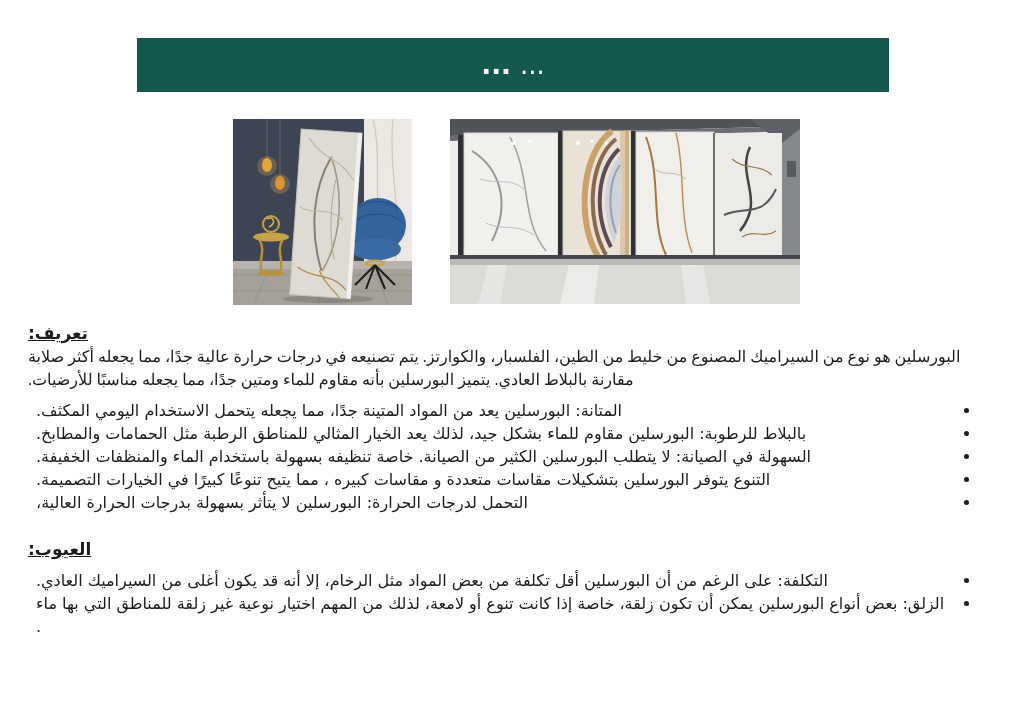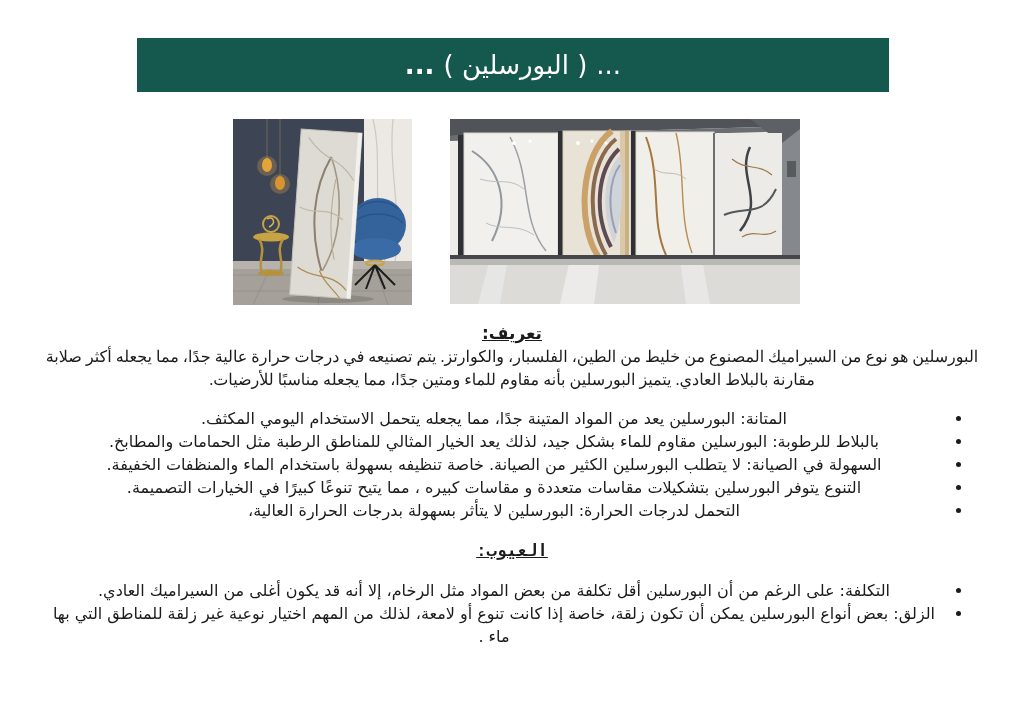--- a/index.html
+++ b/index.html
@@ -17,35 +17,34 @@
     display:flex;direction:ltr;align-items:center;justify-content:center;gap:9px;
     font-size:26px;line-height:54px;
   }
   .banner .bold{font-weight:700;}
   .photo{position:absolute;display:block;}
   .photo-left{left:233px;top:119px;}
   .photo-right{left:450px;top:119px;}
   .content{
     position:absolute;top:322px;left:0;right:0;
     padding:0 28px 0 28px;
-    direction:rtl;text-align:center;
+    direction:rtl;text-align:left;
     font-size:16px;line-height:23px;
   }
   .h{font-weight:700;text-decoration:underline;font-size:17px;}
-  .h.gap{margin-top:18px;font-family:Liberation Mono, monospace;}
+  .h.gap{margin-top:24px;}
   .para{margin:0;font-family:Liberation Serif, serif;}
-  ul.list{margin:16px;padding:0 36px 0 0;list-style:disc;}
+  ul.list{margin:8px;padding:0 36px 0 0;list-style:disc;}
   ul.list li{margin:0;}
 </style>
 </head>
 <body>
 
 <div class="banner">
   <span class="bold">...</span>
-  <span dir="rtl">( البورسلين )</span>
   <span>...</span>
 </div>
 
 <svg class="photo photo-left" width="179" height="186" viewBox="0 0 179 186" role="img">
   <rect width="179" height="186" fill="#e9e7e3"></rect>
   <rect x="0" y="0" width="131" height="142" fill="#3d4454"></rect>
   <g>
     <rect x="131" y="0" width="48" height="142" fill="#ece9e4"></rect>
     <path d="M140,0 C150,40 138,90 152,142 M160,0 C155,50 170,100 162,142" stroke="#cfc8bc" stroke-width="1.2" fill="none"></path>
   </g>

